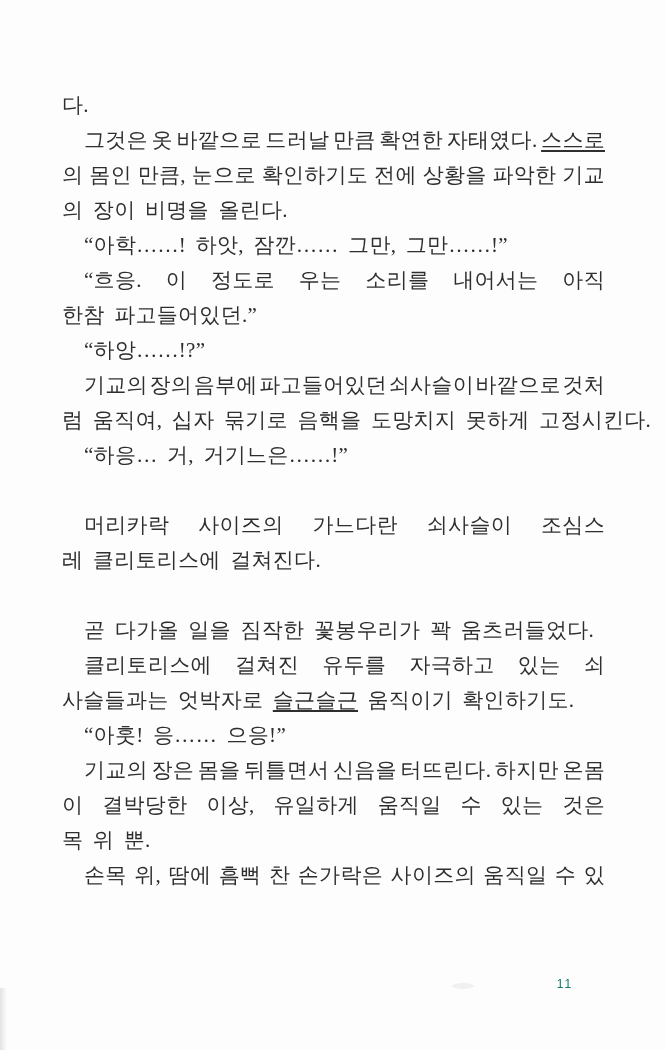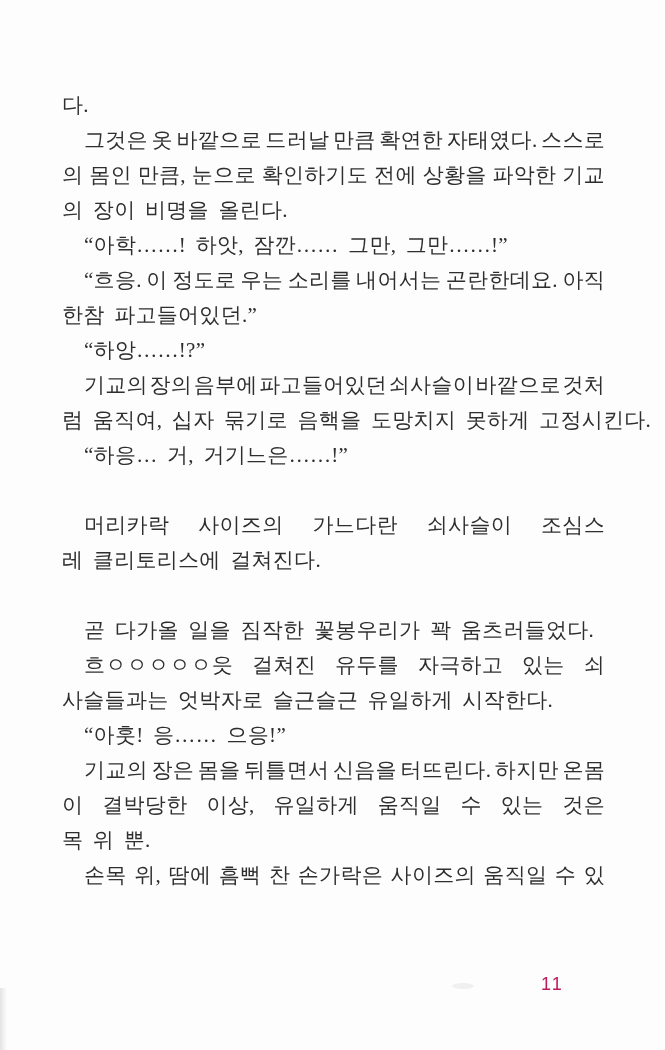--- a/index.html
+++ b/index.html
@@ -34,31 +34,33 @@
   .line.indent { padding-left: 22px; }
   .line.justify {
     display: flex;
     justify-content: space-between;
     align-items: baseline;
     white-space: normal;
     word-spacing: normal;
   }
   .line.blank { height: 35px; }
   .u {
+    text-decoration: underline;
     text-underline-offset: 3px;
   }
   .page-number {
     position: absolute;
     left: 541px;
     top: 971px;
     width: 48px;
-    font-size: 18px;
+    text-align: center;
+    font-size: 12px;
     line-height: 26px;
     letter-spacing: 2px;
-    color: #be185d;
+    color: #0f766e;
     font-family: "Liberation Sans", "DejaVu Sans", sans-serif;
   }
   
   .edge-shade-bottom-left {
     position: absolute;
     left: 0;
     bottom: 0;
     width: 7px;
     height: 62px;
     background: linear-gradient(to right, #dcdcdc, rgba(255,255,255,0));
@@ -104,21 +106,20 @@
       </div>
       <div class="line"><span>의 장이 비명을 올린다.</span></div>
       <div class="line indent"><span>“아학……! 하앗, 잠깐…… 그만, 그만……!”</span></div>
       <div class="line indent justify">
         <span><span>“흐응.</span></span>
         <span><span>이</span></span>
         <span><span>정도로</span></span>
         <span><span>우는</span></span>
         <span><span>소리를</span></span>
         <span><span>내어서는</span></span>
-        <span><span>곤란한데요.</span></span>
         <span><span>아직</span></span>
       </div>
       <div class="line"><span>한참 파고들어있던.”</span></div>
       <div class="line indent"><span>“하앙……!?”</span></div>
       <div class="line indent justify">
         <span><span>기교의</span></span>
         <span><span>장의</span></span>
         <span><span>음부에</span></span>
         <span><span>파고들어있던</span></span>
         <span><span>쇠사슬이</span></span>
@@ -132,28 +133,28 @@
         <span><span>머리카락</span></span>
         <span><span>사이즈의</span></span>
         <span><span>가느다란</span></span>
         <span><span>쇠사슬이</span></span>
         <span><span>조심스</span></span>
       </div>
       <div class="line"><span>레 클리토리스에 걸쳐진다.</span></div>
       <div class="line blank"></div>
       <div class="line indent"><span>곧 다가올 일을 짐작한 꽃봉우리가 꽉 움츠러들었다.</span></div>
       <div class="line indent justify">
-        <span><span>흐ㅇㅇㅇㅇㅇ읏</span></span>
+        <span><span>클리토리스에</span></span>
         <span><span>걸쳐진</span></span>
         <span><span>유두를</span></span>
         <span><span>자극하고</span></span>
         <span><span>있는</span></span>
         <span><span>쇠</span></span>
       </div>
-      <div class="line"><span>사슬들과는 엇박자로 </span><span class="u">슬근슬근</span><span> 유일하게 시작한다.</span></div>
+      <div class="line"><span>사슬들과는 엇박자로 </span><span class="u">슬근슬근</span><span> 움직이기 확인하기도.</span></div>
       <div class="line indent"><span>“아훗! 응…… 으응!”</span></div>
       <div class="line indent justify">
         <span><span>기교의</span></span>
         <span><span>장은</span></span>
         <span><span>몸을</span></span>
         <span><span>뒤틀면서</span></span>
         <span><span>신음을</span></span>
         <span><span>터뜨린다.</span></span>
         <span><span>하지만</span></span>
         <span><span>온몸</span></span>

